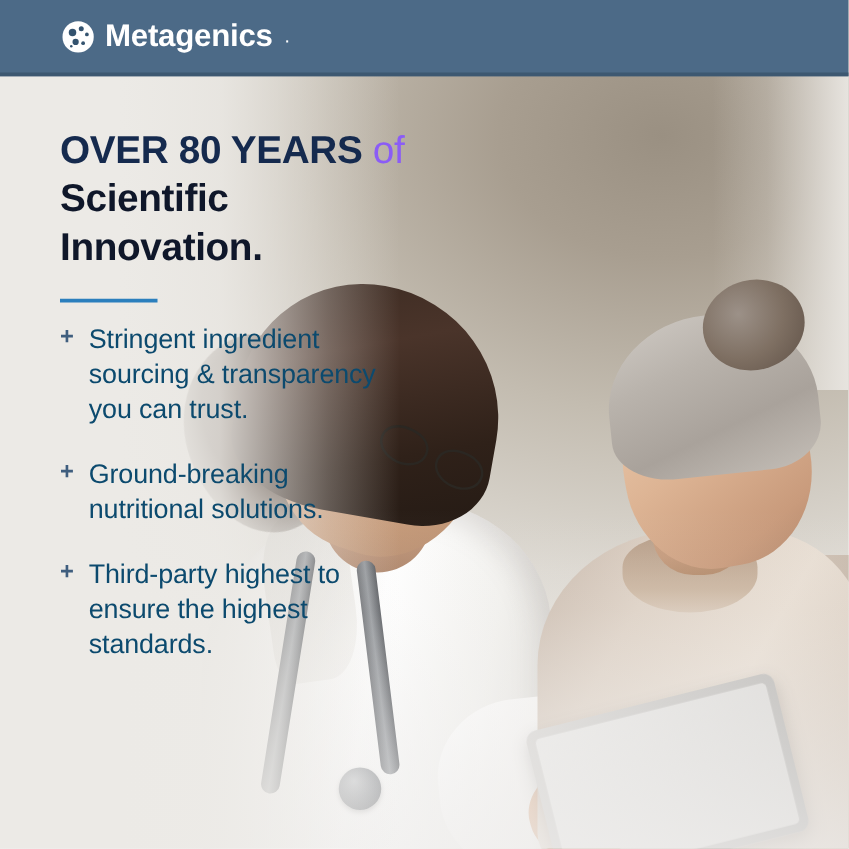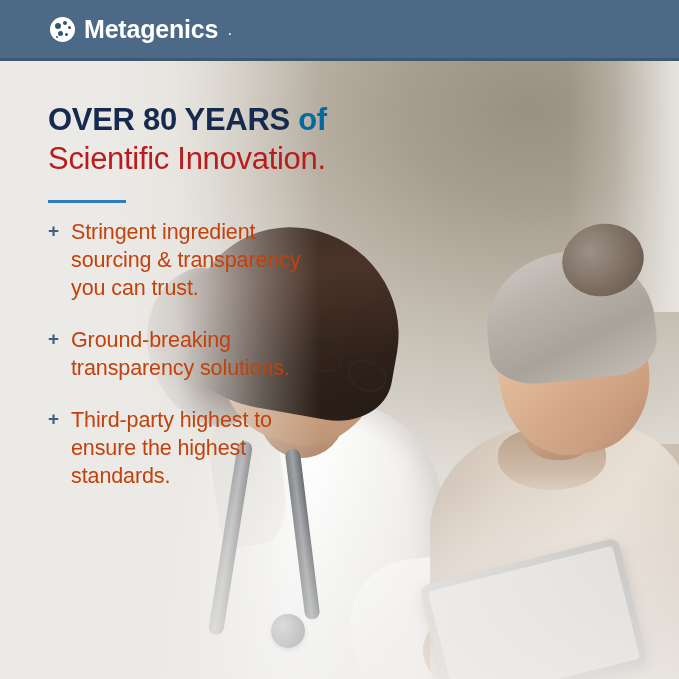--- a/index.html
+++ b/index.html
@@ -312,22 +312,22 @@
     z-index: 4;
   }
   .headline {
     font-size: 31px;
     line-height: 1.26;
     color: #152a4e;
     margin: 0;
     letter-spacing: -0.3px;
   }
   .headline .hl-strong { font-weight: bold; }
-  .headline .hl-light  { font-weight: bold; color: #0369a1; }
-  .headline .hl-line2  { font-weight: normal; color: #b91c1c; display: block; }
+  .headline .hl-light  { font-weight: normal; color: #8b5cf6; }
+  .headline .hl-line2  { font-weight: bold; color: #0f172a; display: block; }
 
   .rule {
     width: 78px;
     height: 3px;
     background: #2b7fbd;
     margin: 22px 0 16px 0;
   }
 
   .bullets { list-style: none; margin: 0; padding: 0; }
   .bullet {
@@ -337,21 +337,21 @@
   }
   .bullet-plus {
     color: #3f5e7e;
     font-size: 19px;
     font-weight: bold;
     line-height: 1.30;
     flex: none;
     width: 13px;
   }
   .bullet-text {
-    color: #c2410c;
+    color: #0c4a6e;
     font-size: 21.5px;
     line-height: 1.30;
     letter-spacing: -0.1px;
     max-width: 240px;
   }
 </style>
 </head>
 <body>
 
 <div class="ad-card">
@@ -416,21 +416,21 @@
 
     <div class="rule"></div>
 
     <ul class="bullets">
       <li class="bullet">
         <span class="bullet-plus">+</span>
         <span class="bullet-text">Stringent ingredient sourcing &amp; transparency you can trust.</span>
       </li>
       <li class="bullet">
         <span class="bullet-plus">+</span>
-        <span class="bullet-text">Ground-breaking transparency solutions.</span>
+        <span class="bullet-text">Ground-breaking nutritional solutions.</span>
       </li>
       <li class="bullet">
         <span class="bullet-plus">+</span>
         <span class="bullet-text">Third-party highest to ensure the highest standards.</span>
       </li>
     </ul>
   </div>
 
 </div>
 

